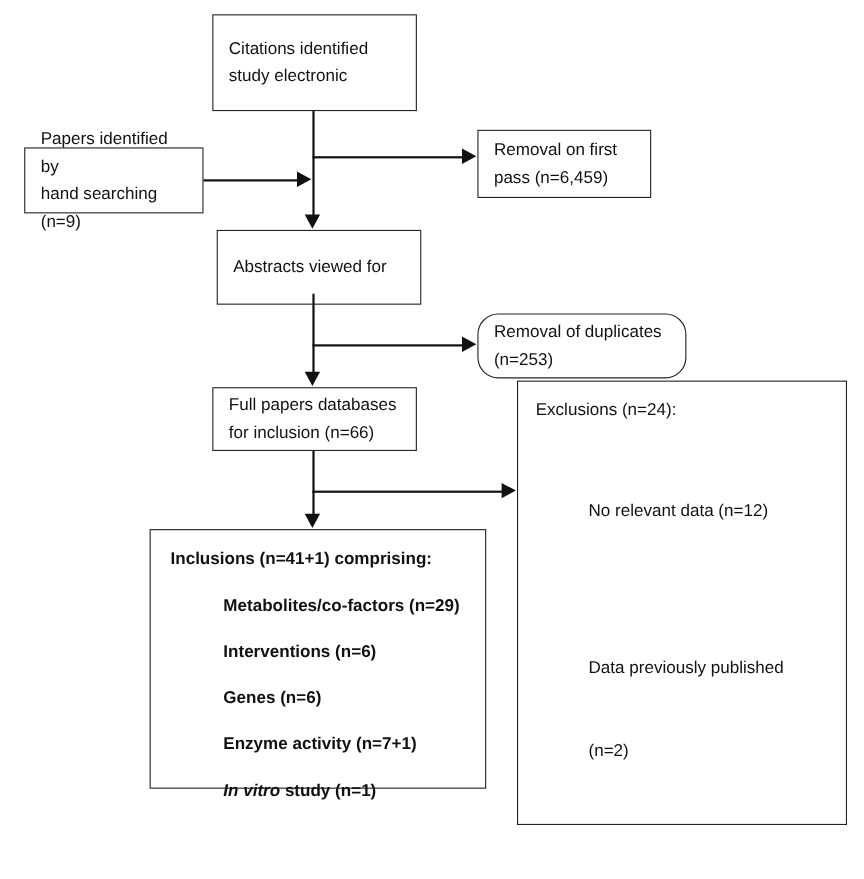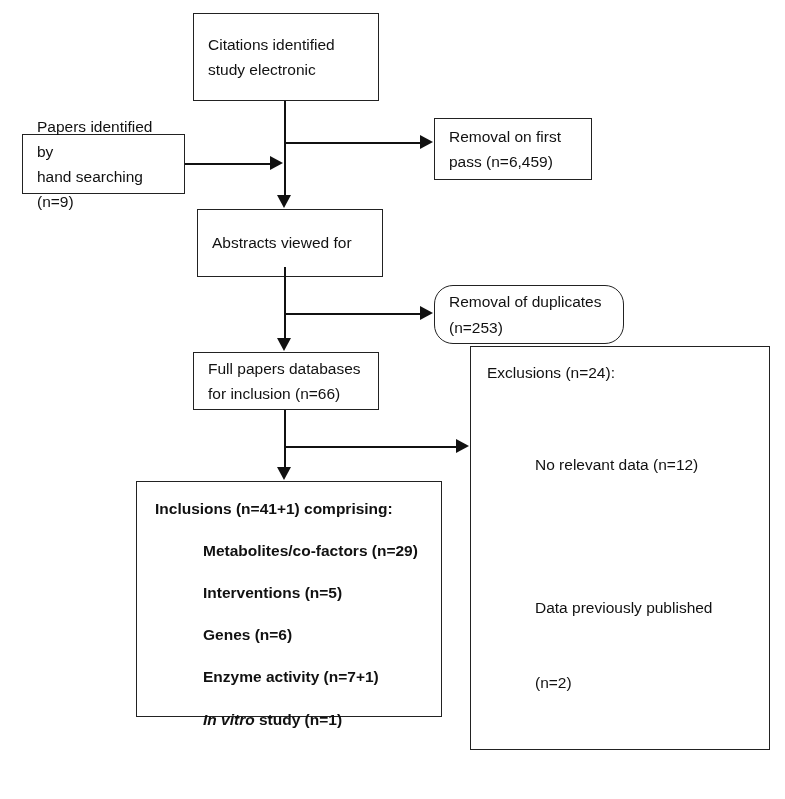--- a/index.html
+++ b/index.html
@@ -111,21 +111,21 @@
   <div class="box box-centerish" id="box-fullpapers">
     <div class="line">Full papers databases</div>
     <div class="line">for inclusion (n=66)</div>
   </div>
 
   <div class="box" id="box-inclusions">
     <div class="line heading-line">Inclusions (n=41+1) comprising:</div>
 
     <div class="line indent gap-item">Metabolites/co-factors (n=29)</div>
 
-    <div class="line indent gap-item">Interventions (n=5)</div>
+    <div class="line indent gap-item">Interventions (n=6)</div>
 
     <div class="line indent gap-item">Genes (n=6)</div>
 
     <div class="line indent gap-item">Enzyme activity (n=7+1)</div>
 
     <div class="line indent gap-item"><span class="italic">In vitro</span><span> study (n=1)</span></div>
   </div>
 
   <div class="box" id="box-exclusions">
     <div class="line heading-line">Exclusions (n=24):</div>

